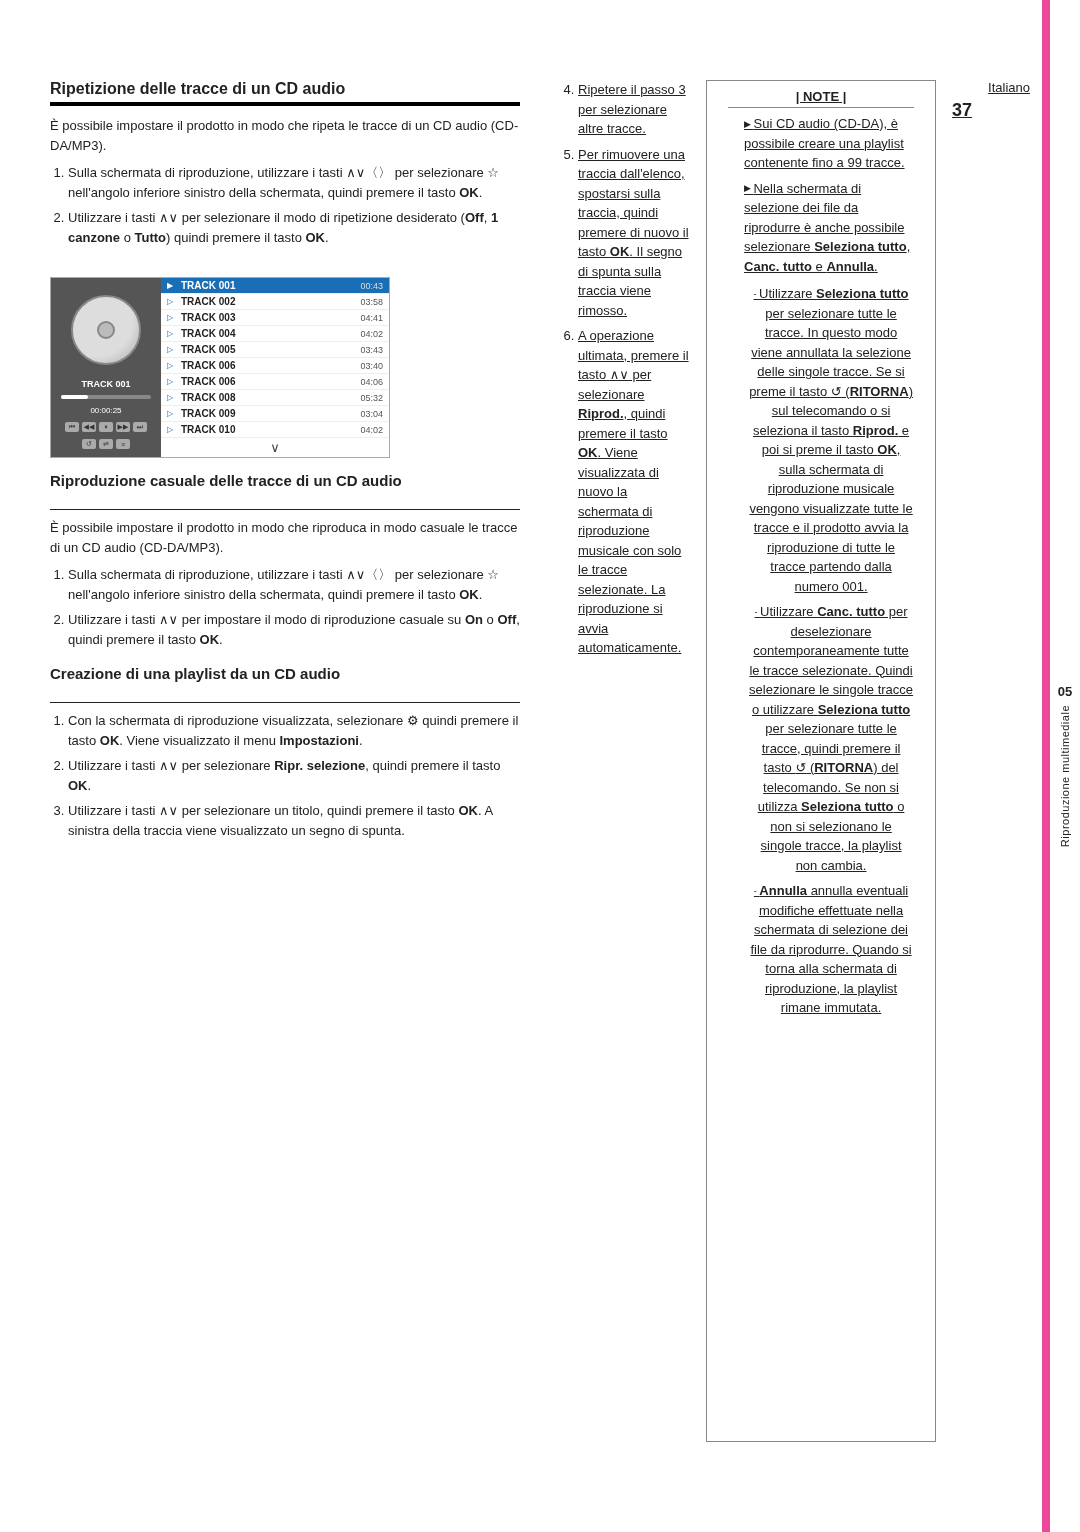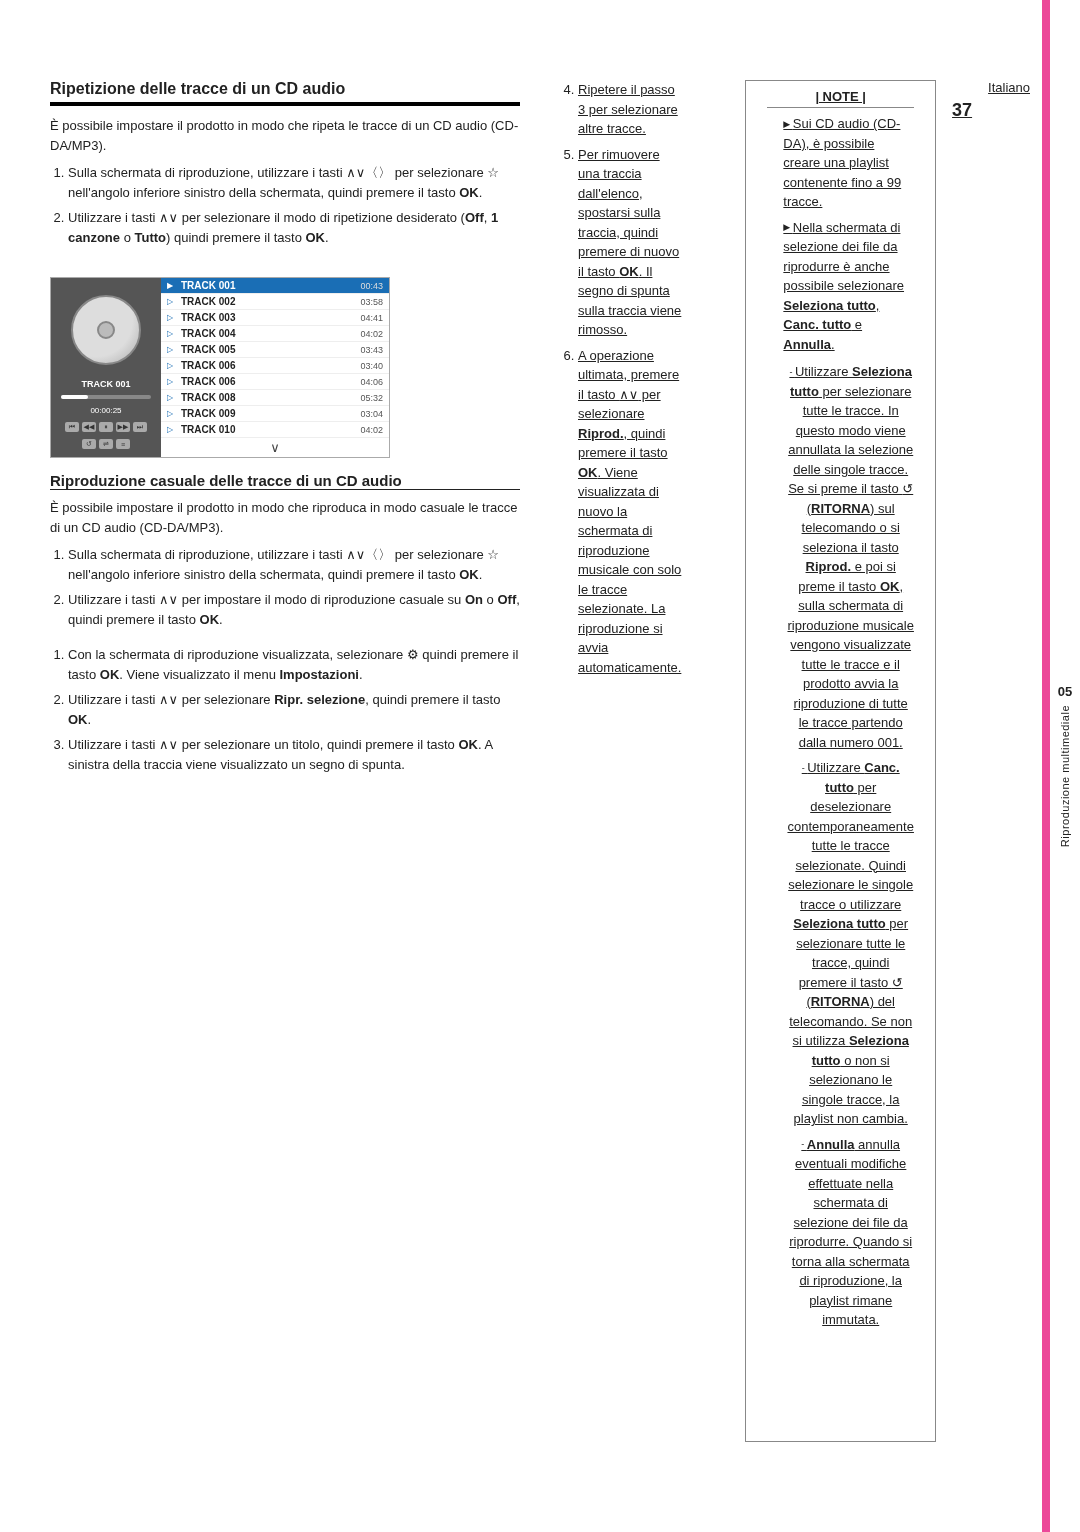--- a/index.html
+++ b/index.html
@@ -72,21 +72,21 @@
       font-weight: bold;
       margin-bottom: 10px;
       border-bottom: 4px solid #000000;
       padding-bottom: 4px;
     }
     h3 {
       font-size: 15px;
       font-weight: bold;
       margin-bottom: 8px;
       border-bottom: 1px solid #222;
-      padding-bottom: 0;
+      padding-bottom: 20px;
     }
     p {
       margin-bottom: 8px;
       line-height: 1.5;
     }
     ol {
       margin-left: 18px;
       margin-bottom: 10px;
     }
     ol li {
@@ -117,21 +117,20 @@
       text-align: center;
     }
     .dash-list li::before {
       content: "- ";
     }
     b, strong { font-weight: bold; }
     .note-box {
       border: 1px solid #888;
       padding: 8px 21px;
       margin-bottom: 10px;
-      margin-left: 48px;
     }
     .note-title {
       font-weight: bold;
       margin-bottom: 4px;
       text-align: center;
       border-bottom: 1px solid #888;
       padding-bottom: 3px;
       margin-bottom: 6px;
     }
     .device-screen {
@@ -377,20 +376,21 @@
       <p>È possibile impostare il prodotto in modo che riproduca in modo casuale le tracce di un CD audio (CD-DA/MP3).</p>
       <ol>
         <li>
           Sulla schermata di riproduzione, utilizzare i tasti <span class="sym">∧∨〈〉</span> per selezionare <span class="sym">☆</span> nell'angolo inferiore sinistro della schermata, quindi premere il tasto <b>OK</b>.
         </li>
         <li>
           Utilizzare i tasti <span class="sym">∧∨</span> per impostare il modo di riproduzione casuale su <b>On</b> o <b>Off</b>, quindi premere il tasto <b>OK</b>.
         </li>
       </ol>
 
+      <h3>Creazione di una playlist da un CD audio</h3>
       <ol>
         <li>
           Con la schermata di riproduzione visualizzata, selezionare <span class="sym">⚙</span> quindi premere il tasto <b>OK</b>. Viene visualizzato il menu <b>Impostazioni</b>.
         </li>
         <li>
           Utilizzare i tasti <span class="sym">∧∨</span> per selezionare <b>Ripr. selezione</b>, quindi premere il tasto <b>OK</b>.
         </li>
         <li>
           Utilizzare i tasti <span class="sym">∧∨</span> per selezionare un titolo, quindi premere il tasto <b>OK</b>. A sinistra della traccia viene visualizzato un segno di spunta.
         </li>

